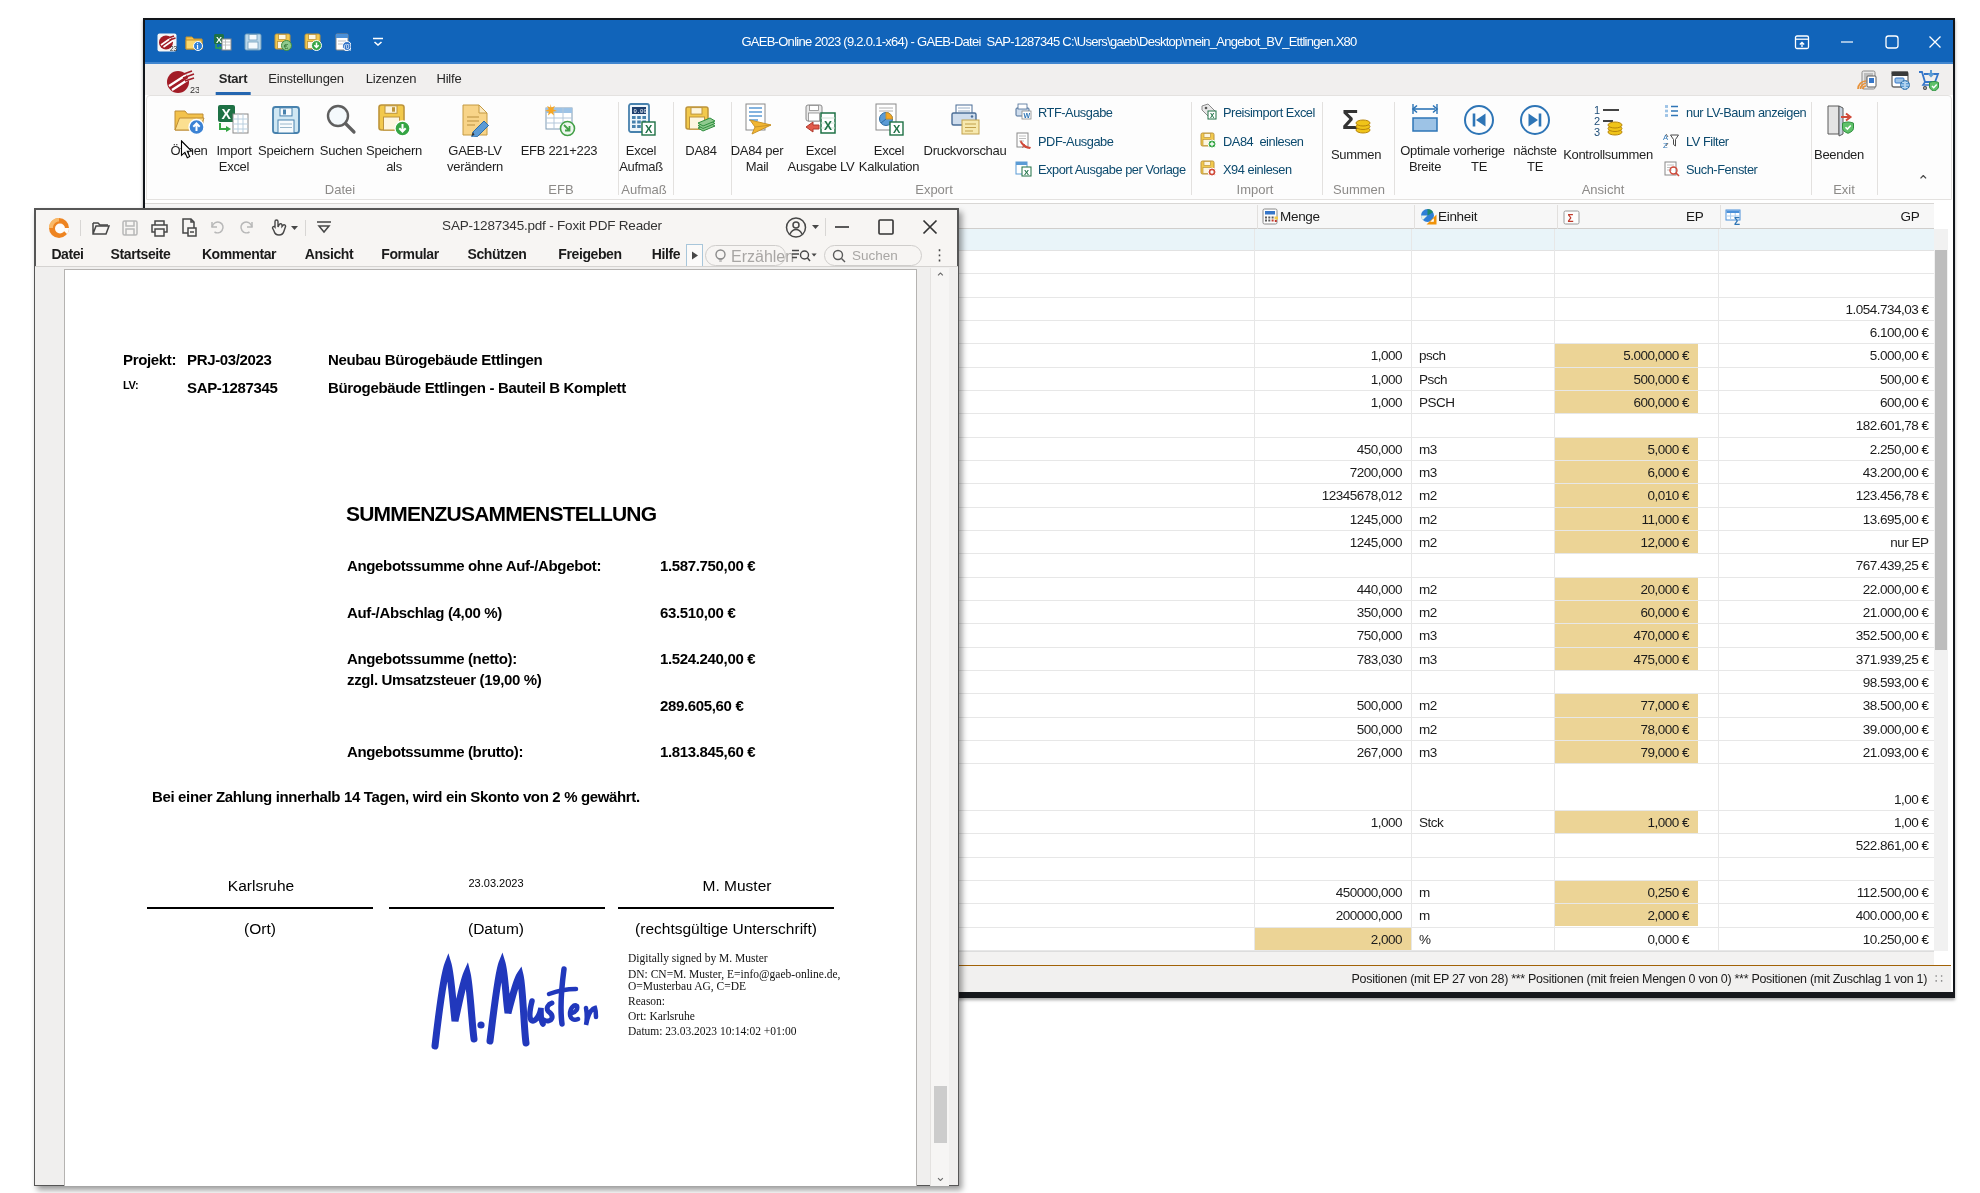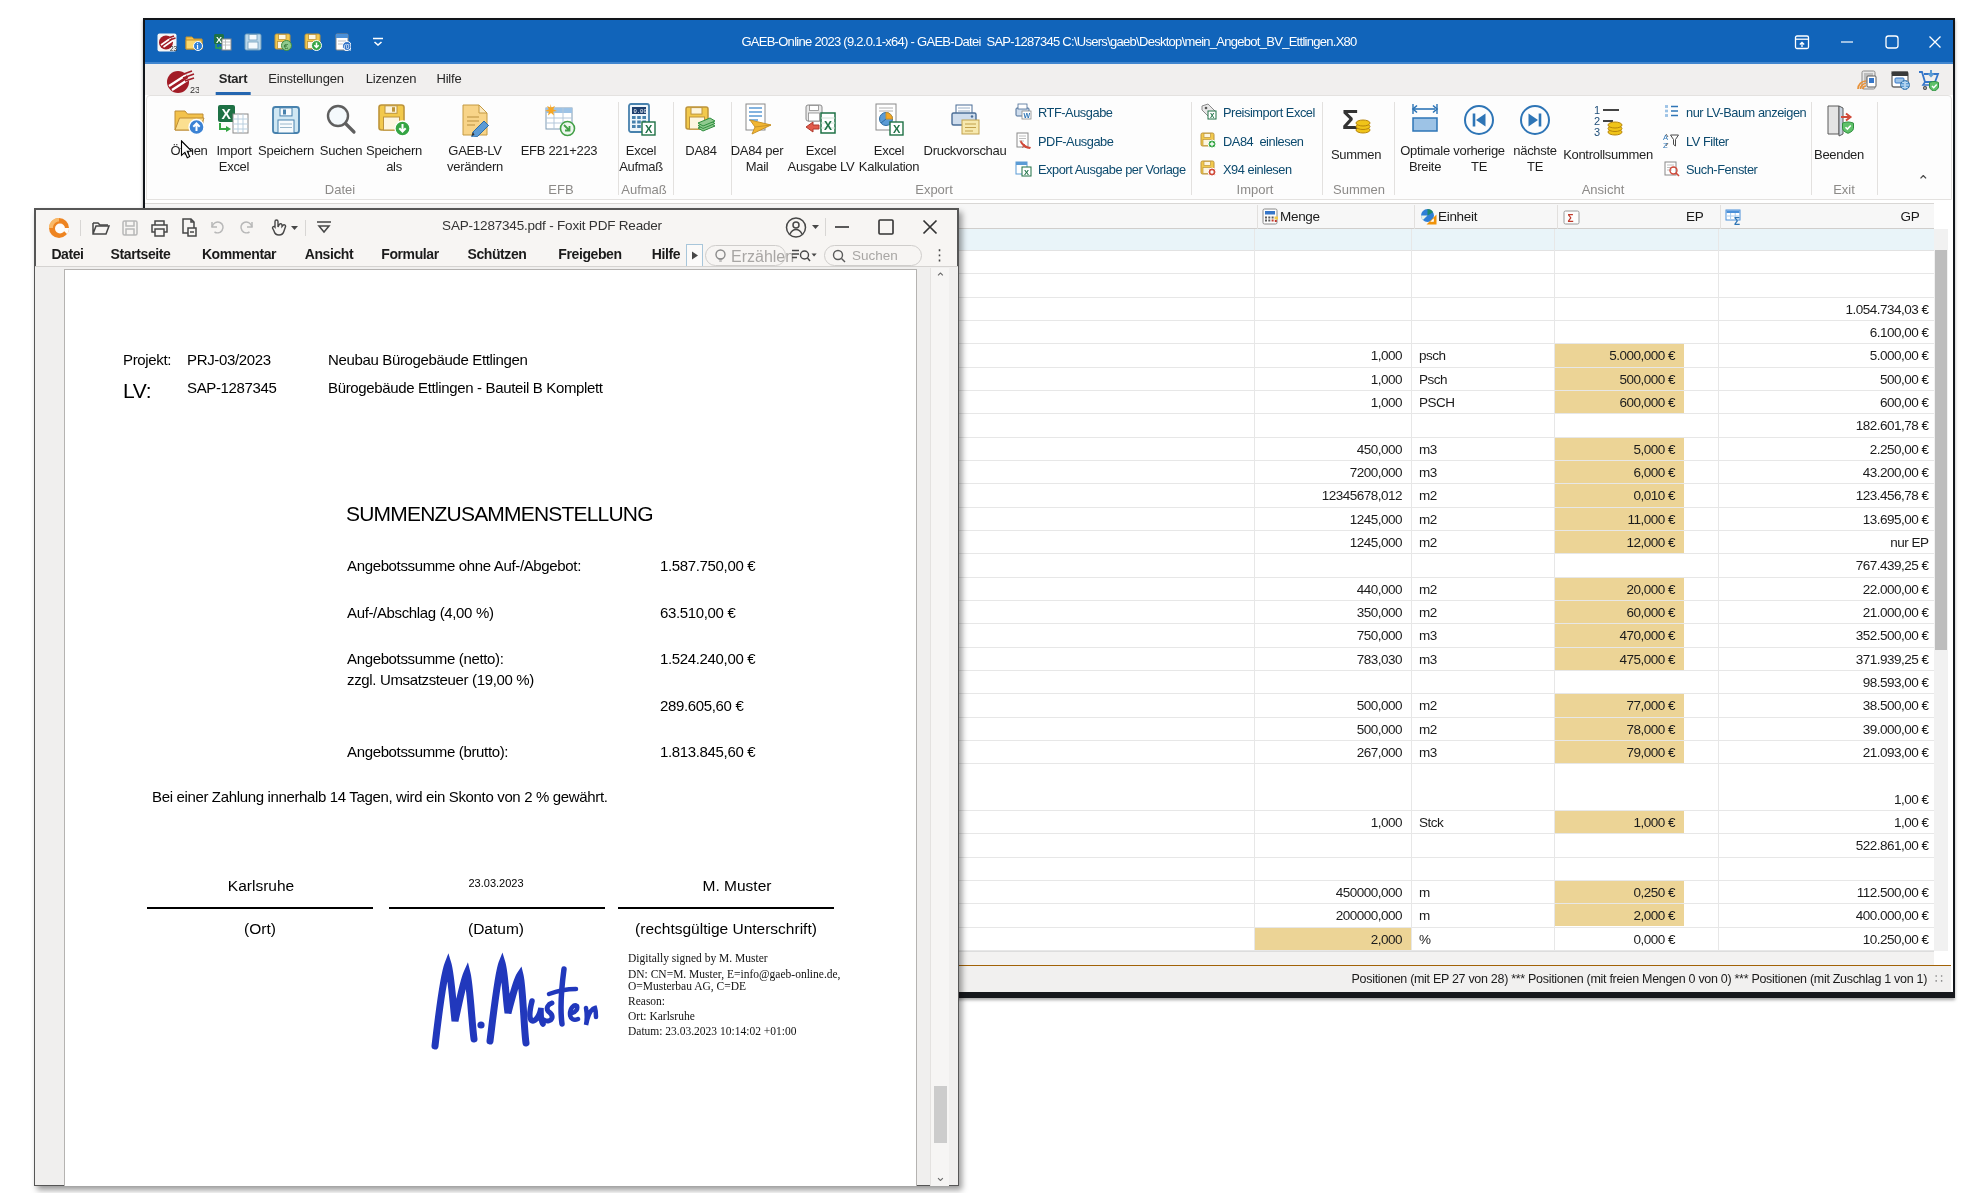--- a/index.html
+++ b/index.html
@@ -29,21 +29,21 @@
 #thead{position:absolute;left:2px;top:185px;width:1789px;height:25.5px;background:#f7f7f7;
   border-top:1px solid #d9d7d5;border-bottom:1px solid #d0cecc}
 .hcell{position:absolute;top:0;height:24px;line-height:25px;font-size:13.5px;letter-spacing:-.3px;color:#1b1b1b}
 #tbody{position:absolute;left:2px;top:210.5px;width:1789px;height:722.5px;background:#fff;overflow:hidden}
 #selrow{position:absolute;left:0;top:0;width:1789px;height:22.5px;background:#e9f4f9;border-bottom:1px solid #e2e2e2}
 .trow{position:absolute;left:0;width:1789px;height:23.33px;border-bottom:1px solid #e7e7e7;font-size:13.5px;
   letter-spacing:-.5px;color:#1b1b1b}
 .trow div{position:absolute;top:0;height:22.3px;line-height:23px}
 .cm{left:1109.0px;width:157.0px;text-align:right;padding-right:9px}
 .ce{left:1266.0px;width:143.0px;text-align:left;padding-left:8px}
-.cep{left:1409.0px;width:130px;text-align:right;padding-right:9px}
+.cep{left:1409.0px;width:144px;text-align:right;padding-right:9px}
 .cgp{left:1572.5px;width:216.0px;text-align:right;padding-right:5px}
 .yel{background:#ecd496}
 .vline{position:absolute;top:0;width:1px;height:722px;background:#e7e7e7}
 
 #gsb{position:absolute;left:1791px;top:211px;width:14px;height:722px;background:#f1f1f1}
 #gsbthumb{position:absolute;left:1px;width:12px;background:#bdbdbd}
 
 #hscroll{position:absolute;left:2px;top:933px;width:1789px;height:14px;background:#f3f2f1;border-top:1px solid #dddddd}
 #gstatus{position:absolute;left:2px;top:947px;width:1806px;height:27px;background:#f1f0ef;border-top:1px solid #a16207;
   font-size:12.5px;letter-spacing:-.3px;color:#1b1b1b}
@@ -55,21 +55,21 @@
   box-shadow:inset 0 0 0 2px #565656, 3px 4px 6px rgba(0,0,0,.4)}
 #fmenu{position:absolute;left:1px;top:36px;width:923px;height:22px}
 .fm{position:absolute;top:0;height:22px;line-height:20px;font-size:14px;letter-spacing:-.4px;font-weight:bold;color:#1b1b1b;transform:translateX(-50%)}
 #fdoc{position:absolute;left:1px;top:58px;width:923px;height:919px;background:#f0efee;border-top:1px solid #d5d3d1}
 #fpage{position:absolute;left:29px;top:2px;width:853px;height:917px;background:#fff;border:1px solid #b5b3b1;border-bottom:none}
 #fsb{position:absolute;left:895px;top:1px;width:19px;height:918px;background:#f6f5f4;border-left:1px solid #e4e2e0}
 #fsbthumb{position:absolute;left:3px;width:13px;background:#cccccc}
 .farrow{position:absolute;left:3px;width:13px;height:13px;color:#6a6a6a;font-size:13px;line-height:13px;text-align:center}
 
 .pdf{position:absolute;color:#000;white-space:pre}
-.pdfb{position:absolute;color:#000;font-weight:normal;white-space:pre;letter-spacing:-.35px}
+.pdfb{position:absolute;color:#000;font-weight:bold;white-space:pre;letter-spacing:-.35px}
 .pdfr{text-align:left}
 .pdfc{text-align:center;transform:translateX(-50%)}
 .sigline{position:absolute;height:2px;background:#000}
 .digi{position:absolute;font-family:"Liberation Serif",serif;font-size:11.5px;color:#111;white-space:pre}
 </style></head><body>
 <div id="gaeb">
 <div id="gtitle">
 <svg class="abs" style="left:12px;top:13px;" width="20" height="19" viewBox="0 0 20 19">
         <rect x="0.5" y="0.5" width="19" height="18" rx="2" fill="#f5f5f5"></rect>
         <circle cx="9" cy="9.5" r="7" fill="#a21c26"></circle>
@@ -722,21 +722,21 @@
 <div id="fdoc">
 <div id="fpage"></div>
 <div id="fsb">
         <div class="farrow" style="top:3px">⌃</div>
         <div id="fsbthumb" style="top:818px;height:57px"></div>
         <div class="farrow" style="bottom:3px">⌄</div>
       </div>
 <div class="pdfb" style="left:88px;top:84.0px;font-size:15px;">Projekt:</div>
 <div class="pdfb" style="left:152px;top:84.0px;font-size:15px;">PRJ-03/2023</div>
 <div class="pdfb" style="left:293px;top:84.0px;font-size:15px;">Neubau Bürogebäude Ettlingen</div>
-<div class="pdfb" style="left:88px;top:111.5px;font-size:21px;">LV:</div>
+<div class="pdfb" style="left:88px;top:111.5px;font-size:11px;">LV:</div>
 <div class="pdfb" style="left:152px;top:111.5px;font-size:15px;">SAP-1287345</div>
 <div class="pdfb" style="left:293px;top:111.5px;font-size:15px;">Bürogebäude Ettlingen - Bauteil B Komplett</div>
 <div class="pdfb" style="left:311px;top:235.0px;font-size:21px;letter-spacing:-0.8px;">SUMMENZUSAMMENSTELLUNG</div>
 <div class="pdfb" style="left:312px;top:290.0px;font-size:15px;">Angebotssumme ohne Auf-/Abgebot:</div>
 <div class="pdfb pdfr" style="left:625px;top:290.0px;width:200px;font-size:15px">1.587.750,00 €</div>
 <div class="pdfb" style="left:312px;top:336.5px;font-size:15px;">Auf-/Abschlag (4,00 %)</div>
 <div class="pdfb pdfr" style="left:625px;top:336.5px;width:200px;font-size:15px">63.510,00 €</div>
 <div class="pdfb" style="left:312px;top:383.0px;font-size:15px;">Angebotssumme (netto):</div>
 <div class="pdfb pdfr" style="left:625px;top:383.0px;width:200px;font-size:15px">1.524.240,00 €</div>
 <div class="pdfb" style="left:312px;top:404px;font-size:15px;">zzgl. Umsatzsteuer (19,00 %)</div>

